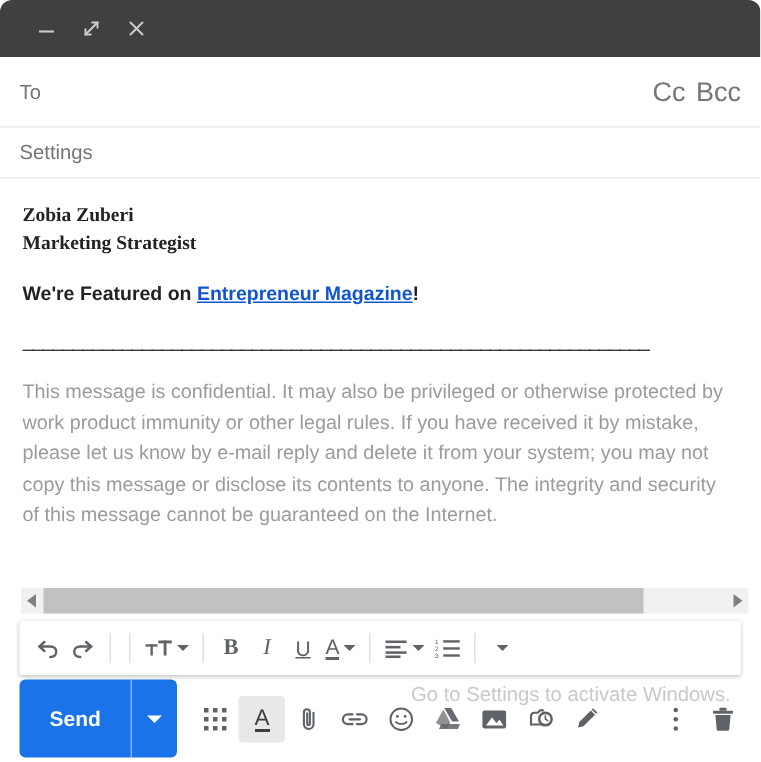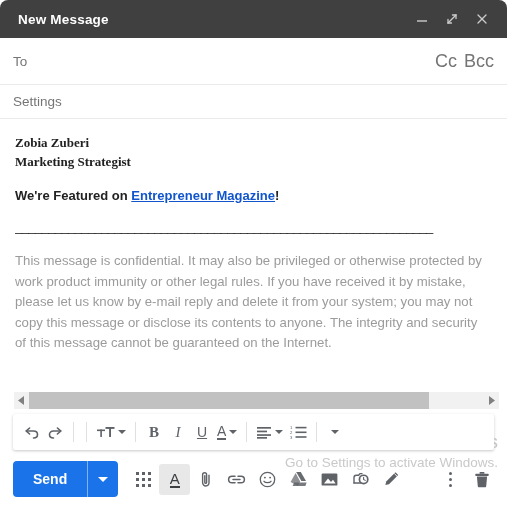--- a/index.html
+++ b/index.html
@@ -186,21 +186,21 @@
     border-left: 4px solid transparent;
     border-right: 4px solid transparent;
     border-top: 4px solid #5f6368;
     margin-left: 3px;
     flex: 0 0 auto;
   }
 
   
   .watermark {
     position: absolute;
-    left: 285px;
+    left: 274px;
     top: 430px;
     z-index: 1;
     pointer-events: none;
     color: #c9c9c9;
     white-space: nowrap;
     text-align: right;
   }
   .wm-title { font-size: 19px; line-height: 23px; }
   .wm-sub { font-size: 13.5px; line-height: 19px; }
 
@@ -210,21 +210,21 @@
     height: 58px;
     display: flex;
     align-items: center;
     padding: 0 10px 0 13px;
     position: relative;
     z-index: 2;
   }
   .send-group {
     display: flex;
     align-items: stretch;
-    height: 36px;
+    height: 52px;
     background: #1a73e8;
     border-radius: 4px;
     overflow: hidden;
     flex: 0 0 auto;
     cursor: pointer;
   }
   .send-label {
     display: flex; align-items: center;
     color: #fff;
     font-size: 14px;
@@ -260,21 +260,20 @@
   .bi.active { background: #e8e8e8; }
   .bi-right { margin-left: auto; }
   svg { overflow: visible; }
 </style>
 </head>
 <body>
 
 <div id="compose-window">
 
   <div class="titlebar">
-    <div class="titlebar-title">New Message</div>
     <div class="win-btns">
       <div class="win-btn">
         <svg width="14" height="14" viewBox="0 0 14 14">
             <line x1="2" y1="9" x2="12" y2="9" stroke="#cccccc" stroke-width="1.4"></line>
           </svg>
       </div>
       <div class="win-btn">
         <svg width="14" height="14" viewBox="0 0 14 14" stroke="#cccccc" stroke-width="1.3" fill="none" stroke-linecap="round">
           <line x1="3" y1="11" x2="11" y2="3"></line>
           <polyline points="7.5,3 11,3 11,6.5"></polyline>

